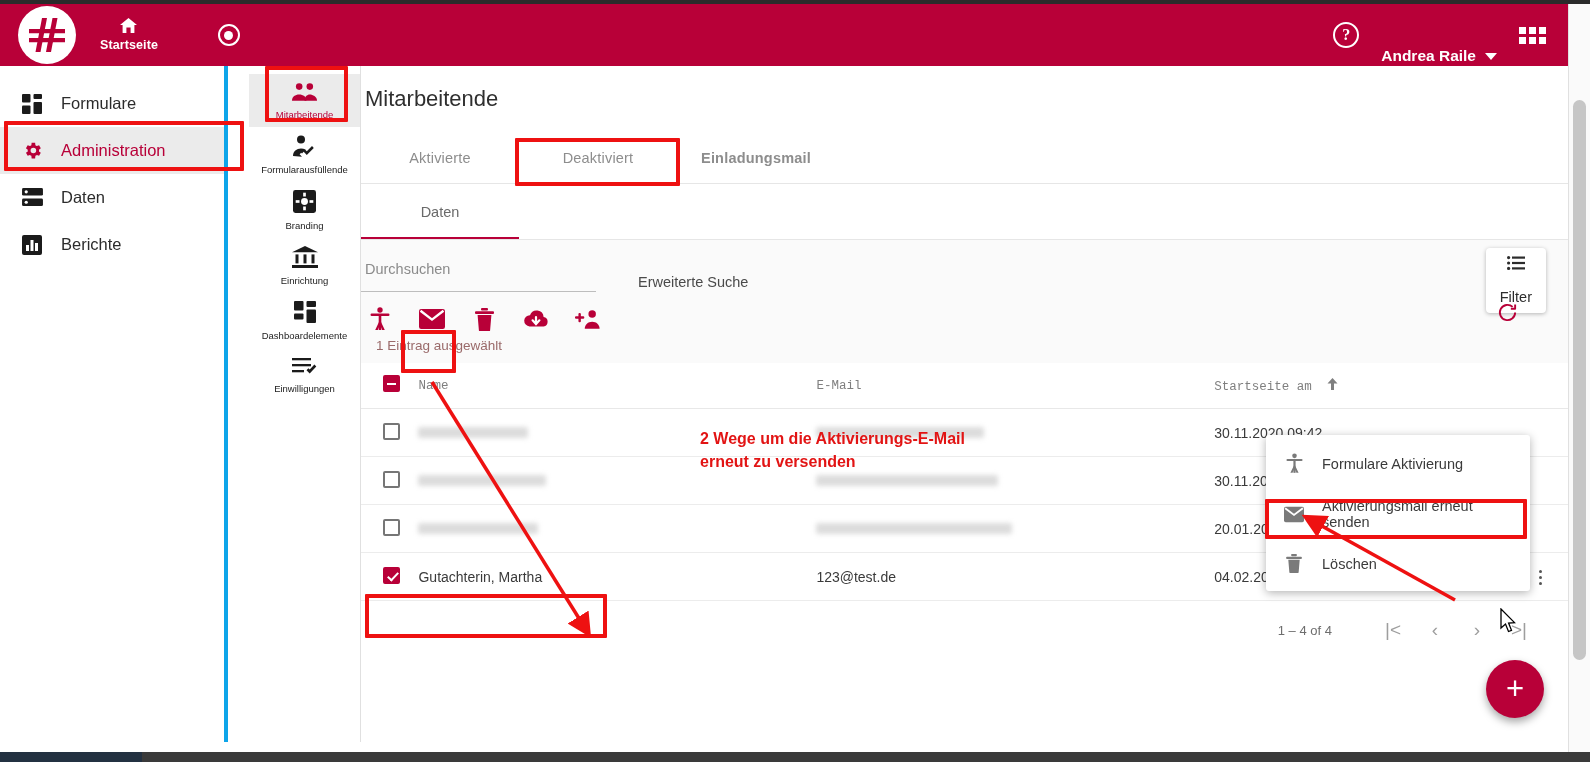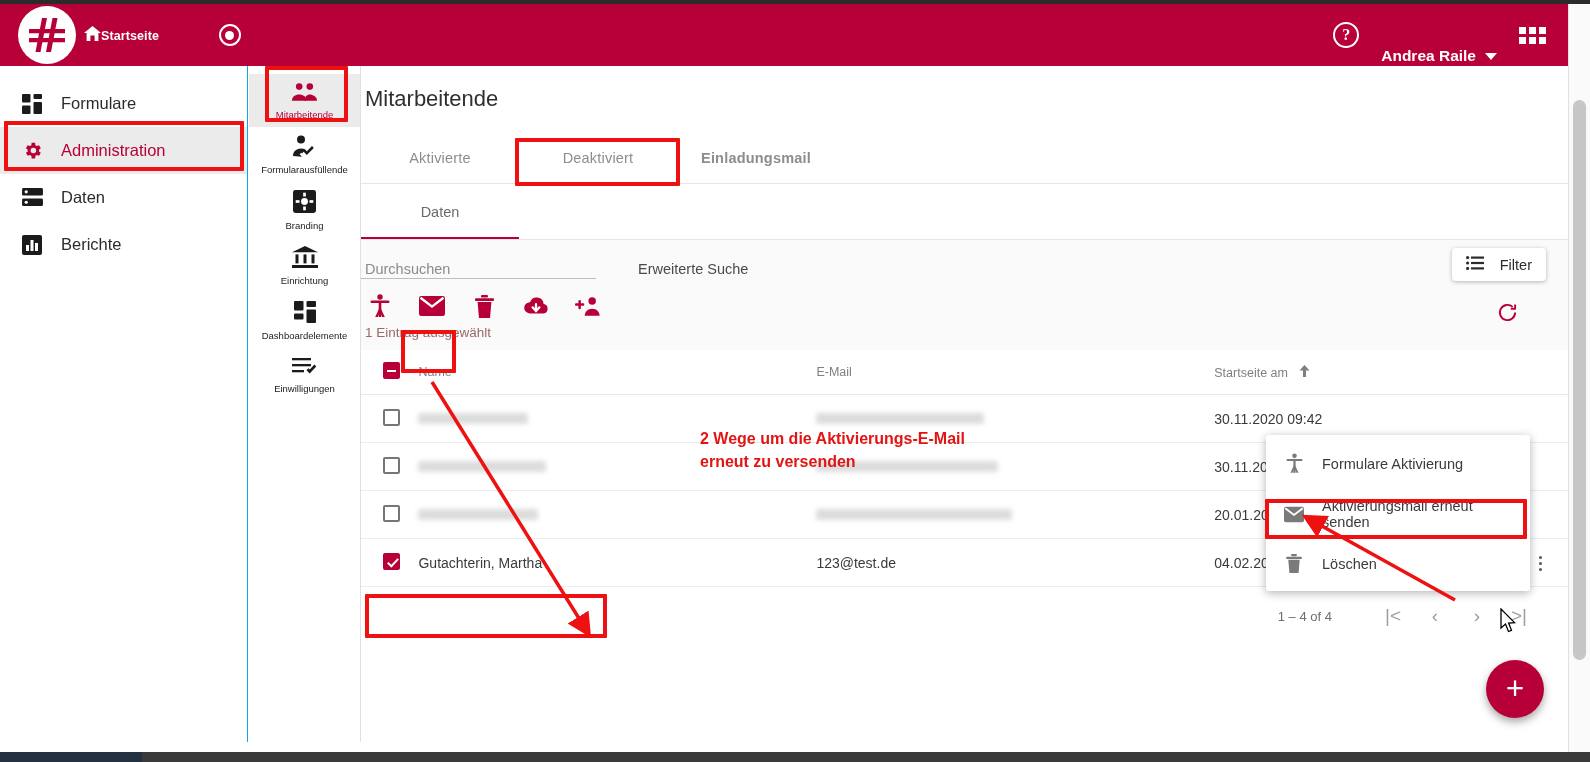--- a/index.html
+++ b/index.html
@@ -18,22 +18,22 @@
     position:absolute; top:4px; left:0; right:0; height:62px;
     background:#b80038; display:flex; align-items:center; z-index:30;
   }
   .logo {
     width:58px; height:58px; border-radius:50%; background:#fff;
     margin-left:18px; position:relative; flex:none;
     display:flex; align-items:center; justify-content:center;
   }
   .logo svg { display:block; }
   .home-btn {
-    display:flex; flex-direction:row; align-items:center; justify-content:center;
-    color:#fff; padding:2px 8px; cursor:pointer;
+    display:flex; flex-direction:column; align-items:center; justify-content:center;
+    color:#fff; margin-left:16px; padding:2px 8px; cursor:pointer;
   }
   .home-btn .lbl { font-size:12.5px; font-weight:bold; margin-top:1px; letter-spacing:.1px;}
   .circ-btn {
     margin-left:52px; width:22px; height:22px; border-radius:50%;
     border:2px solid #fff; display:flex; align-items:center; justify-content:center;
     cursor:pointer;
   }
   .circ-btn i { width:9px; height:9px; border-radius:50%; background:#fff; display:block;}
   .top-right { margin-left:auto; display:flex; align-items:center; gap:22px; padding-right:22px;}
   .help-ico {
@@ -41,22 +41,22 @@
     font-size:16px;font-weight:bold;display:flex;align-items:center;justify-content:center;
     cursor:pointer; font-family:"Liberation Serif", serif;
   }
   .user { color:#fff; font-size:15.5px; font-weight:bold; display:flex; align-items:center; gap:9px; cursor:pointer;margin-top:41px;}
   .chev { width:0;height:0;border-left:6px solid transparent;border-right:6px solid transparent;border-top:7px solid #fff; margin-top:2px;}
   .apps-grid { display:grid; grid-template-columns:repeat(3,7px); grid-template-rows:repeat(2,7px); gap:3px; cursor:pointer;}
   .apps-grid span { background:#fff; display:block; width:7px;height:7px;}
 
   
   .sidebar {
-    position:absolute; top:66px; left:0; width:248px; bottom:10px;
-    background:#fff; border-right:1px solid #0ea5e9; padding-top:14px; z-index:10;
+    position:absolute; top:66px; left:0; width:228px; bottom:10px;
+    background:#fff; border-right:4px solid #0ea5e9; padding-top:14px; z-index:10;
   }
   .nav-item {
     display:flex; align-items:center; gap:17px; height:47px; padding-left:20px;
     font-size:16.5px; color:#2c2c2c; cursor:pointer;
   }
   .nav-item.active { background:#ebebeb; color:#b80038; }
   .nav-item .ico { width:24px; height:24px; display:flex; align-items:center; justify-content:center; flex:none;}
 
   
   .rail {
@@ -82,44 +82,44 @@
     cursor:pointer; letter-spacing:.2px;
   }
   .tab.t0{width:158px;} .tab.t1{width:158px;} .tab.t2{width:158px;} .tab.t3{width:158px;font-weight:bold;}
   .subtabs { display:flex; border-bottom:1px solid #e6e6e6; }
   .subtab { width:158px; text-align:center; font-size:14.5px; color:#8d8d8d; padding:20px 0 17px; cursor:pointer;}
   .subtab.active { color:#6a6a6a; border-bottom:2px solid #b80038; }
 
   .panel { background:#fafafa; position:relative; padding:0 0 0 0; }
   .search-row { display:flex; align-items:flex-end; padding:20px 0 0 0; }
   .search-field {
-    width:235px; margin-left:0; border-bottom:1px solid #bdbdbd; padding:0 0 0 2px;
+    width:235px; margin-left:0; border-bottom:1px solid #bdbdbd; padding:0 0 13px 2px;
   }
   .search-field input {
     border:0; outline:0; background:transparent; width:100%; font-size:14.5px; color:#555;
     font-family:"Liberation Sans", sans-serif;
   }
   .search-field input::placeholder { color:#8b8b8b; }
   .adv-search { font-size:14.5px; color:#4a4a4a; margin-left:42px; margin-bottom:2px; cursor:pointer;}
   .filter-btn {
     position:absolute; right:22px; top:8px; background:#fff; border-radius:4px;
     box-shadow:0 1px 4px rgba(0,0,0,.28); padding:8px 14px; display:flex; align-items:center;
-    gap:16px; font-size:14.5px; color:#2c2c2c; cursor:pointer;
+    gap:16px; font-size:14.5px; color:#2c2c2c; cursor:pointer;flex-direction:column;
   }
   .refresh {
     position:absolute; right:50px; top:62px; cursor:pointer;
   }
   .toolbar { display:flex; align-items:center; gap:26px; padding:14px 0 0 6px; }
   .tb-btn { cursor:pointer; width:26px; height:26px; display:flex; align-items:center; justify-content:center;}
-  .sel-count { font-size:13.5px; color:#9a6a6a; padding:6px 0 10px 4px;}
+  .sel-count { font-size:13.5px; color:#9a6a6a; padding:6px 0 10px 4px;margin-left:11px;}
 
   table { width:100%; border-collapse:collapse; background:#fff; }
   thead th {
     font-weight:400; font-size:12.5px; color:#7f7f7f; text-align:left;
-    padding:12px 0 12px 0; border-bottom:1px solid #e8e8e8; vertical-align:middle;
+    padding:12px 0 12px 0; border-bottom:1px solid #e8e8e8; vertical-align:middle;font-family:Liberation Mono, monospace;
   }
   tbody td {
     font-size:14px; color:#3a3a3a; padding:0; height:48px; border-bottom:1px solid #ececec;
     vertical-align:middle;
   }
   .c-chk { width:52px; padding-left:22px !important; }
   .c-name { width:360px; }
   .c-mail { width:360px; }
   .c-date { width:250px; }
   .c-menu { width:70px; text-align:right; padding-right:26px !important;}

